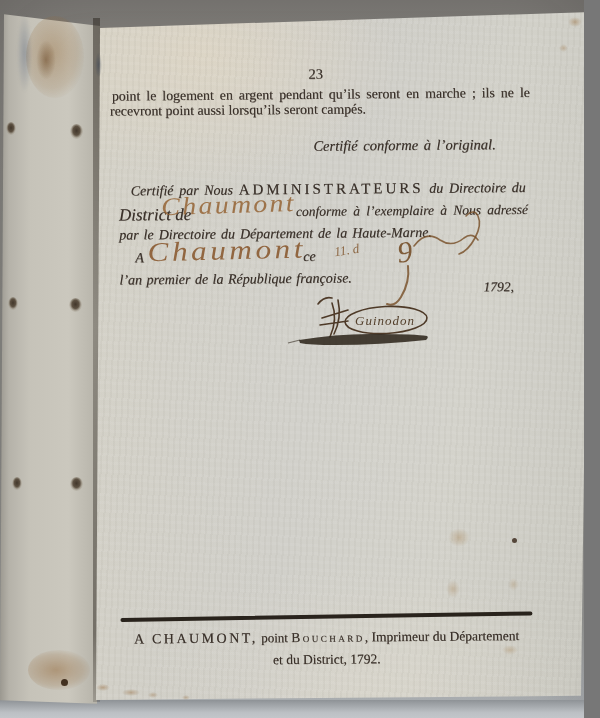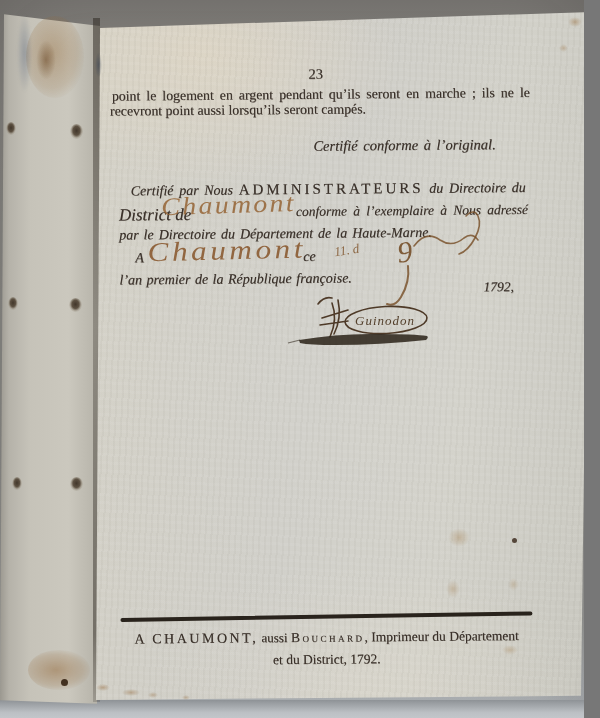--- a/index.html
+++ b/index.html
@@ -112,21 +112,21 @@
     <div class="t it" style="left:118px;top:271px;font-size:14px;word-spacing:1px;">l’an premier de la République françoise.</div>
 
     <div class="hw" style="left:160px;top:192px;font-size:25px;letter-spacing:2px;transform:scaleX(1.12) rotate(-1.5deg);transform-origin:left top;">Chaumont</div>
     <div class="hw" style="left:146px;top:236px;font-size:27px;letter-spacing:3px;transform:scaleX(1.16) rotate(-1deg);transform-origin:left top;color:rgba(134,84,40,0.85);">Chaumont</div>
     <div class="hw" style="left:333px;top:243px;font-size:13px;transform:rotate(-8deg);color:rgba(122,76,34,0.8);">11. d</div>
     <div class="hw" style="left:396px;top:236px;font-size:30px;transform:rotate(-5deg);color:rgba(112,70,30,0.85);">9</div>
 
     <div class="rule" style="left:116px;top:615px;width:412px;height:3.5px;transform:rotate(-0.4deg);"></div>
     <div class="t" style="left:110px;top:630px;width:424px;text-align:center;font-size:13.5px;white-space:normal;">
       <span style="font-size:14px;letter-spacing:2.5px;">A CHAUMONT,</span>
-      <span style="font-size:13px;">aussi</span>
+      <span style="font-size:13px;">point</span>
       <span style="font-variant:small-caps;letter-spacing:2.5px;text-align:right;">Bouchard</span><span>, Imprimeur du Département</span>
     </div>
     <div class="t" style="left:110px;top:652px;width:424px;text-align:center;font-size:13.5px;">et du District, 1792.</div>
   </div>
 
   <svg class="fl" width="600" height="718" viewBox="0 0 600 718">
     <g fill="none" stroke="rgba(118,76,36,0.8)" stroke-width="1.6" stroke-linecap="round">
       <path d="M414,246 q12,-16 26,-6 q12,8 24,-2 q8,-6 14,2"></path>
       <path d="M466,216 q8,-8 12,0 q4,9 -3,22 q-7,13 -16,16"></path>
       <path stroke-width="2" d="M408,266 q2,16 -7,31 q-6,10 -14,7"></path>

